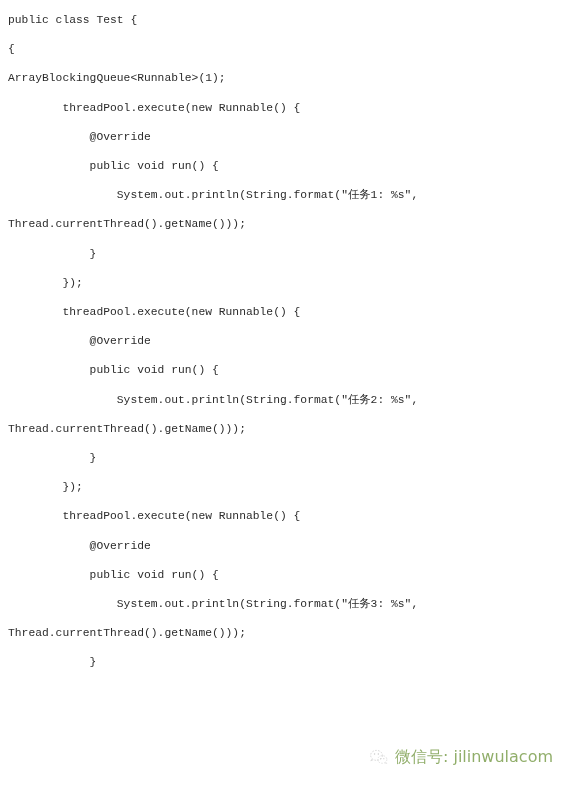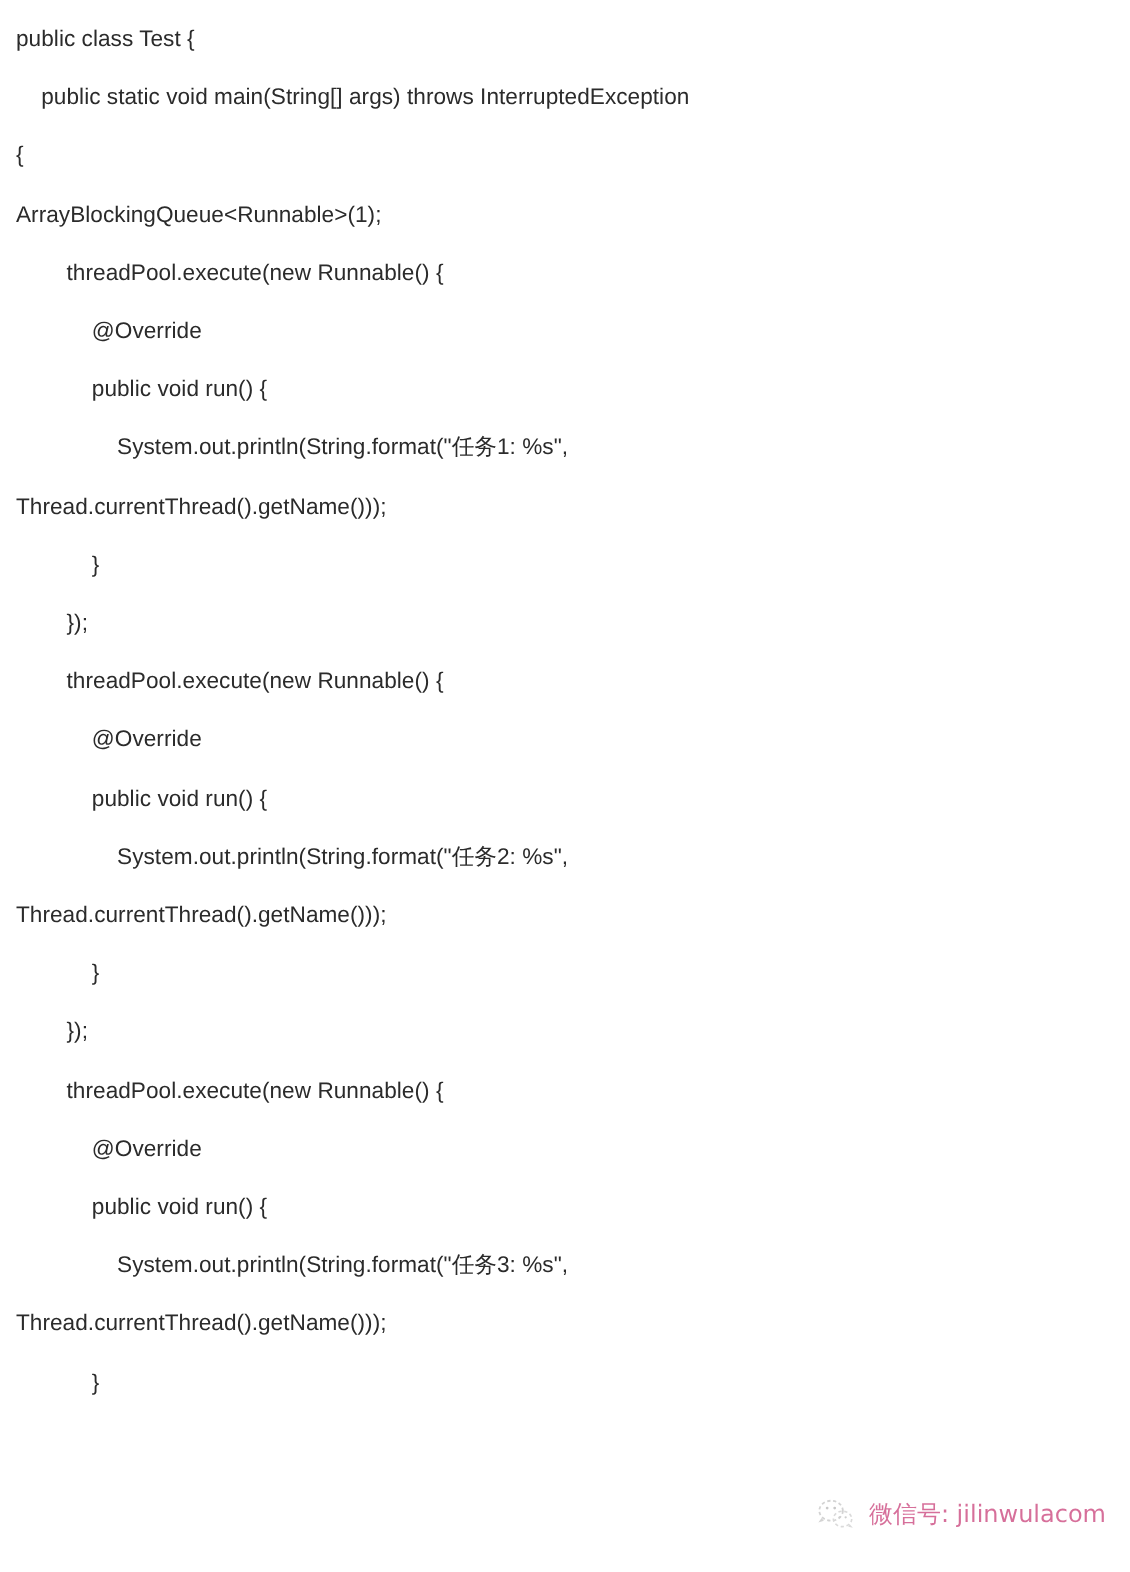--- a/index.html
+++ b/index.html
@@ -20,21 +20,21 @@
     left: 0;
     top: 0;
     width: 565px;
     padding: 6px 0 0 0;
     box-sizing: border-box;
   }
 
   .code-line {
     display: block;
     color: #2b2b2b;
-    font-family: Liberation Sans, sans-serif;
+    font-family: Liberation Mono, monospace;
     font-size: 11.3px;
     line-height: 29.2px;
     letter-spacing: 0.02px;
     white-space: pre;
     padding-left: 8px;
     box-sizing: border-box;
     -webkit-font-smoothing: antialiased;
   }
 
   
@@ -52,32 +52,31 @@
     opacity: 0.62;
   }
   #watermark .wm-icon {
     width: 20px;
     height: 18px;
     flex: 0 0 auto;
     display: block;
   }
   #watermark .wm-text {
     font-family: "DejaVu Sans", "Liberation Sans", sans-serif;
-    font-size: 12px;
+    font-size: 16px;
     line-height: 16px;
-    color: #be185d;
+    color: #4d7c0f;
     white-space: nowrap;
   }
 </style>
 </head>
 <body>
 
 <div id="code-block">
     <span class="code-line">public class Test {</span>
-    <span class="code-line">    public static void main(String[] args) throws InterruptedException</span>
     <span class="code-line wrap">{</span>
     <span class="code-line wrap">ArrayBlockingQueue&lt;Runnable&gt;(1);</span>
     <span class="code-line">        threadPool.execute(new Runnable() {</span>
     <span class="code-line">            @Override</span>
     <span class="code-line">            public void run() {</span>
     <span class="code-line">                System.out.println(String.format("任务1: %s",</span>
     <span class="code-line wrap">Thread.currentThread().getName()));</span>
     <span class="code-line">            }</span>
     <span class="code-line">        });</span>
     <span class="code-line">        threadPool.execute(new Runnable() {</span>

